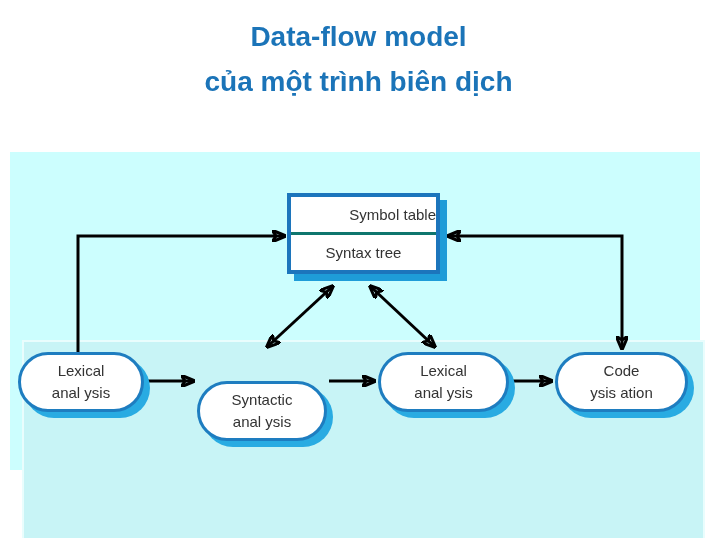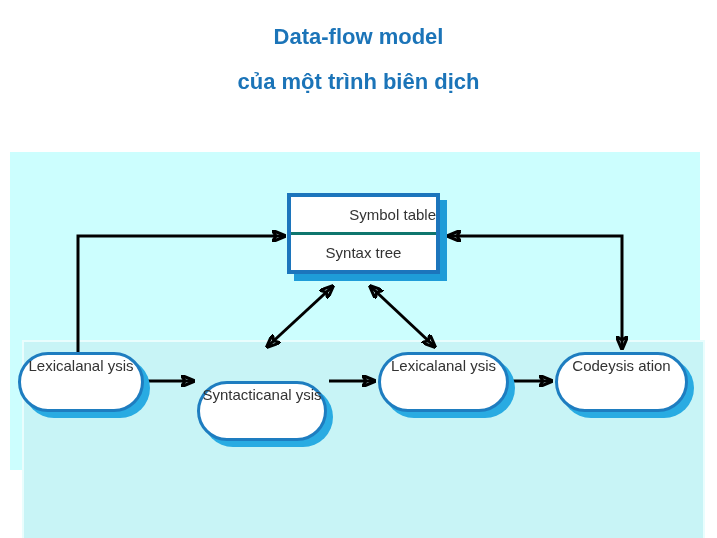--- a/index.html
+++ b/index.html
@@ -7,21 +7,21 @@
     position:relative;
     width:717px;height:538px;
     background:#ffffff;
     font-family:"Liberation Sans", sans-serif;
     overflow:hidden;
   }
   .slide-title{
     position:absolute;
     left:0;top:14px;width:717px;
     text-align:center;
-    font-size:22px;
+    font-size:28px;
     font-weight:bold;
     line-height:45px;
     color:#1b74b8;
   }
   .outer-panel{
     position:absolute;
     left:10px;top:152px;
     width:690px;height:318px;
     background:#ccfefe;
   }
@@ -50,21 +50,21 @@
   }
   .store-cell.first{border-bottom:3px solid #0f766e;text-align:right;}
   .oval{
     position:absolute;
     top:352px;height:60px;
     background:#ffffff;
     border:3px solid #1e7dc0;
     border-radius:30px;
     box-sizing:border-box;
     box-shadow:6px 6px 0 0 #29abe2;
-    display:flex;
+    display:flex;flex-direction:column;
     justify-content:center;
     text-align:center;
     font-size:15px;line-height:22px;color:#333333;
   }
   .oval-lexical{left:18px;width:126px;}
   .oval-syntactic{left:197px;width:130px;margin-top:29px;}
   .oval-semantic{left:378px;width:131px;}
   .oval-code{left:555px;width:133px;}
   .arrow-layer{
     position:absolute;left:0;top:0;

